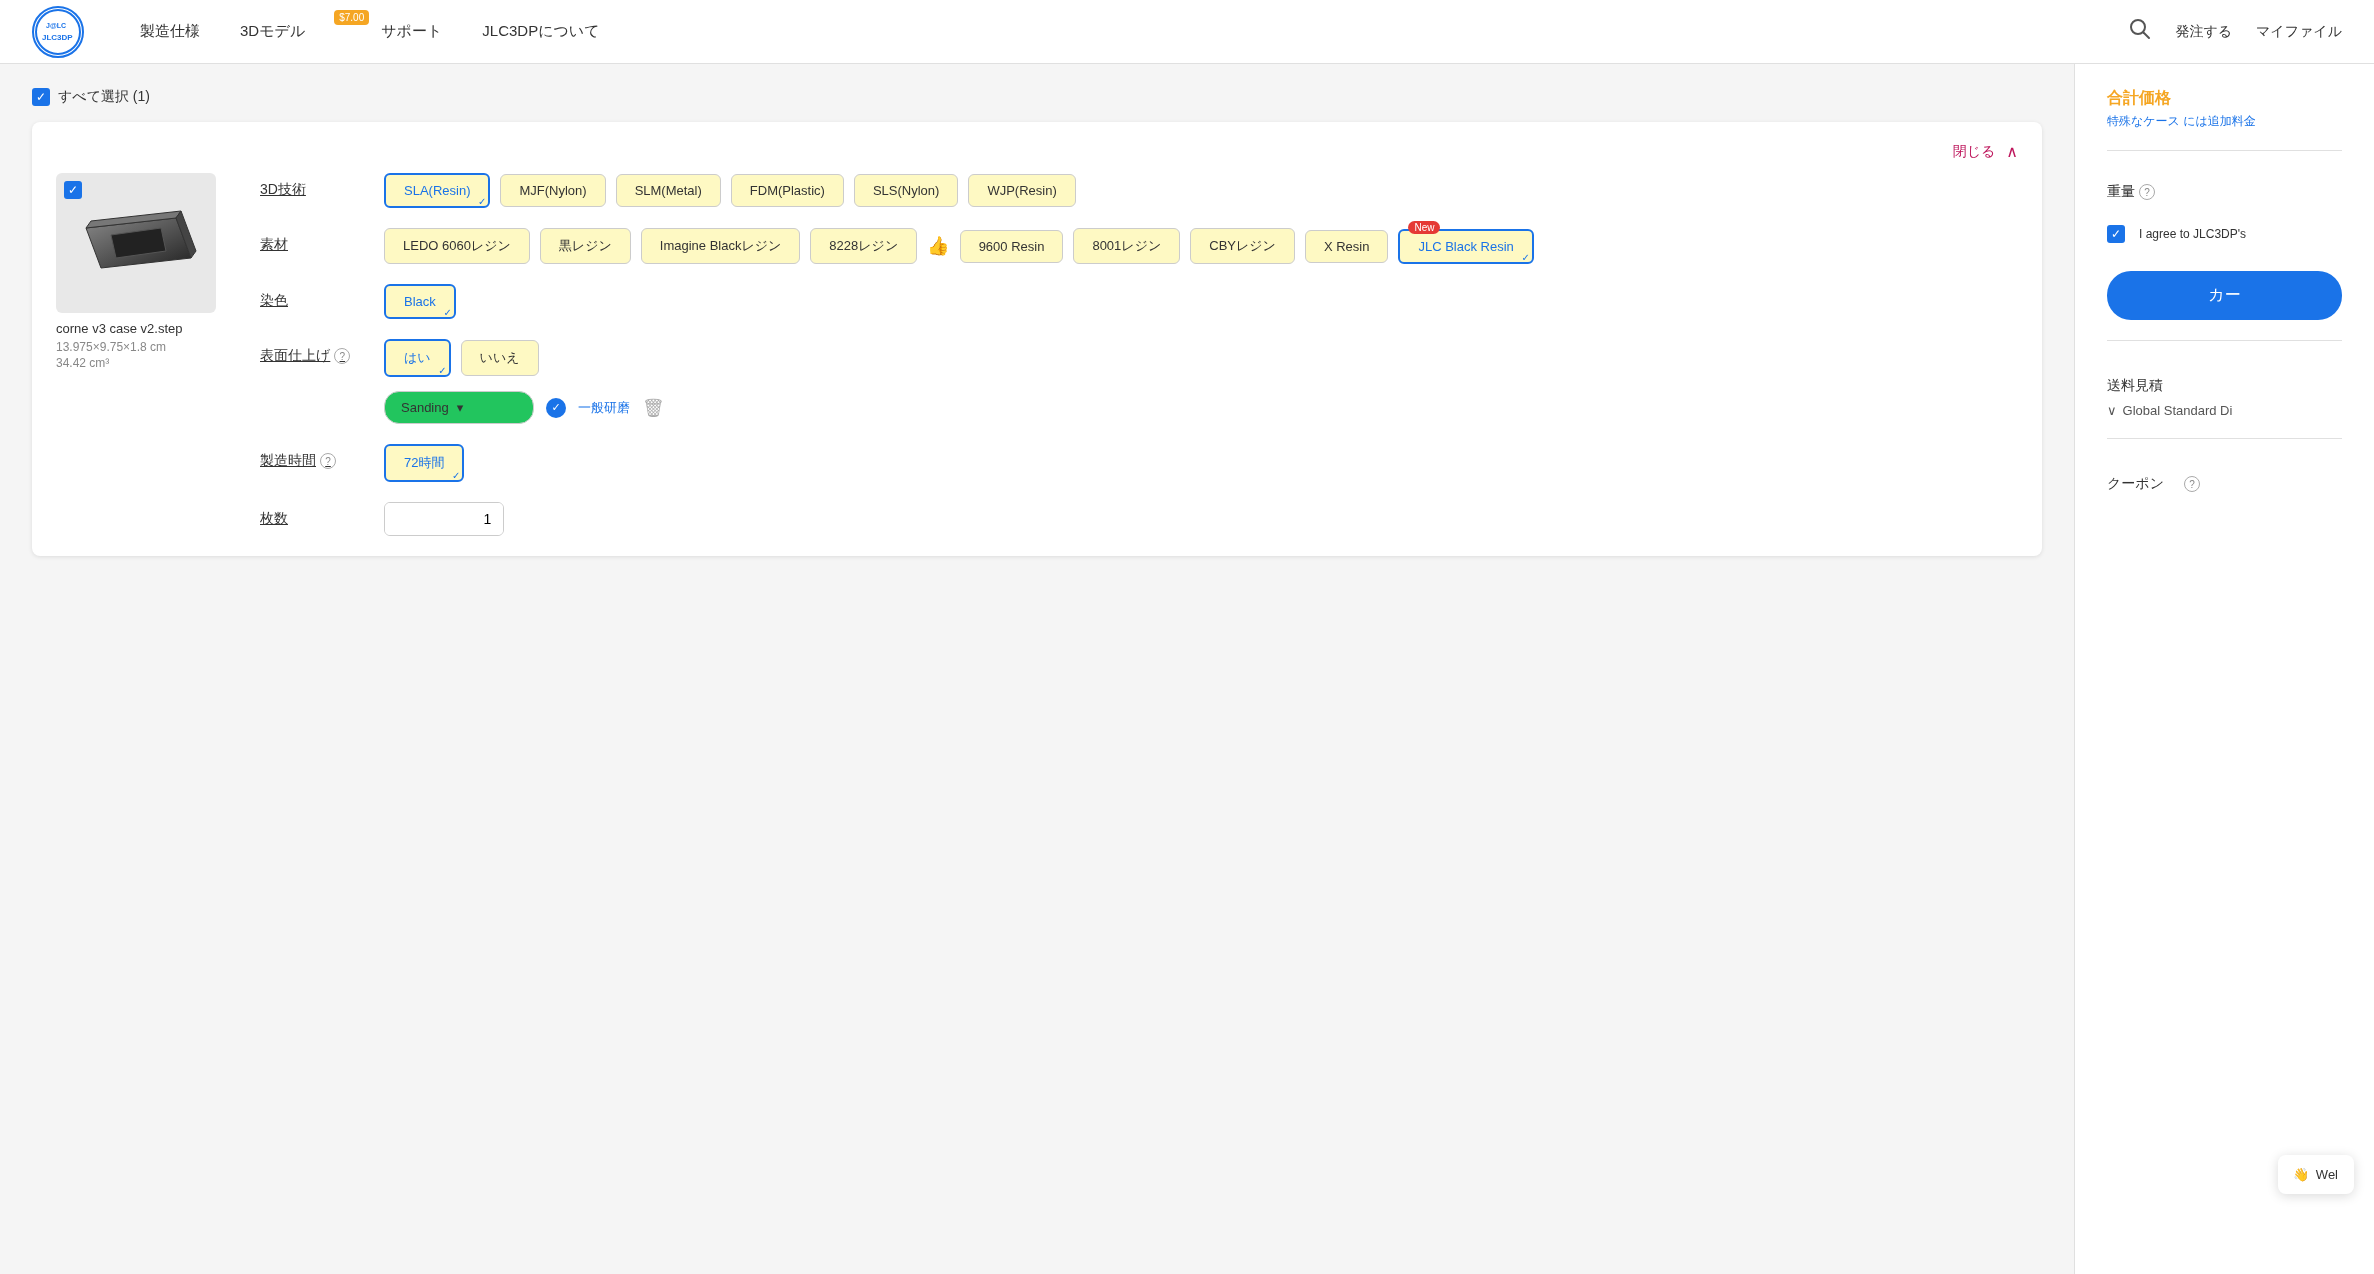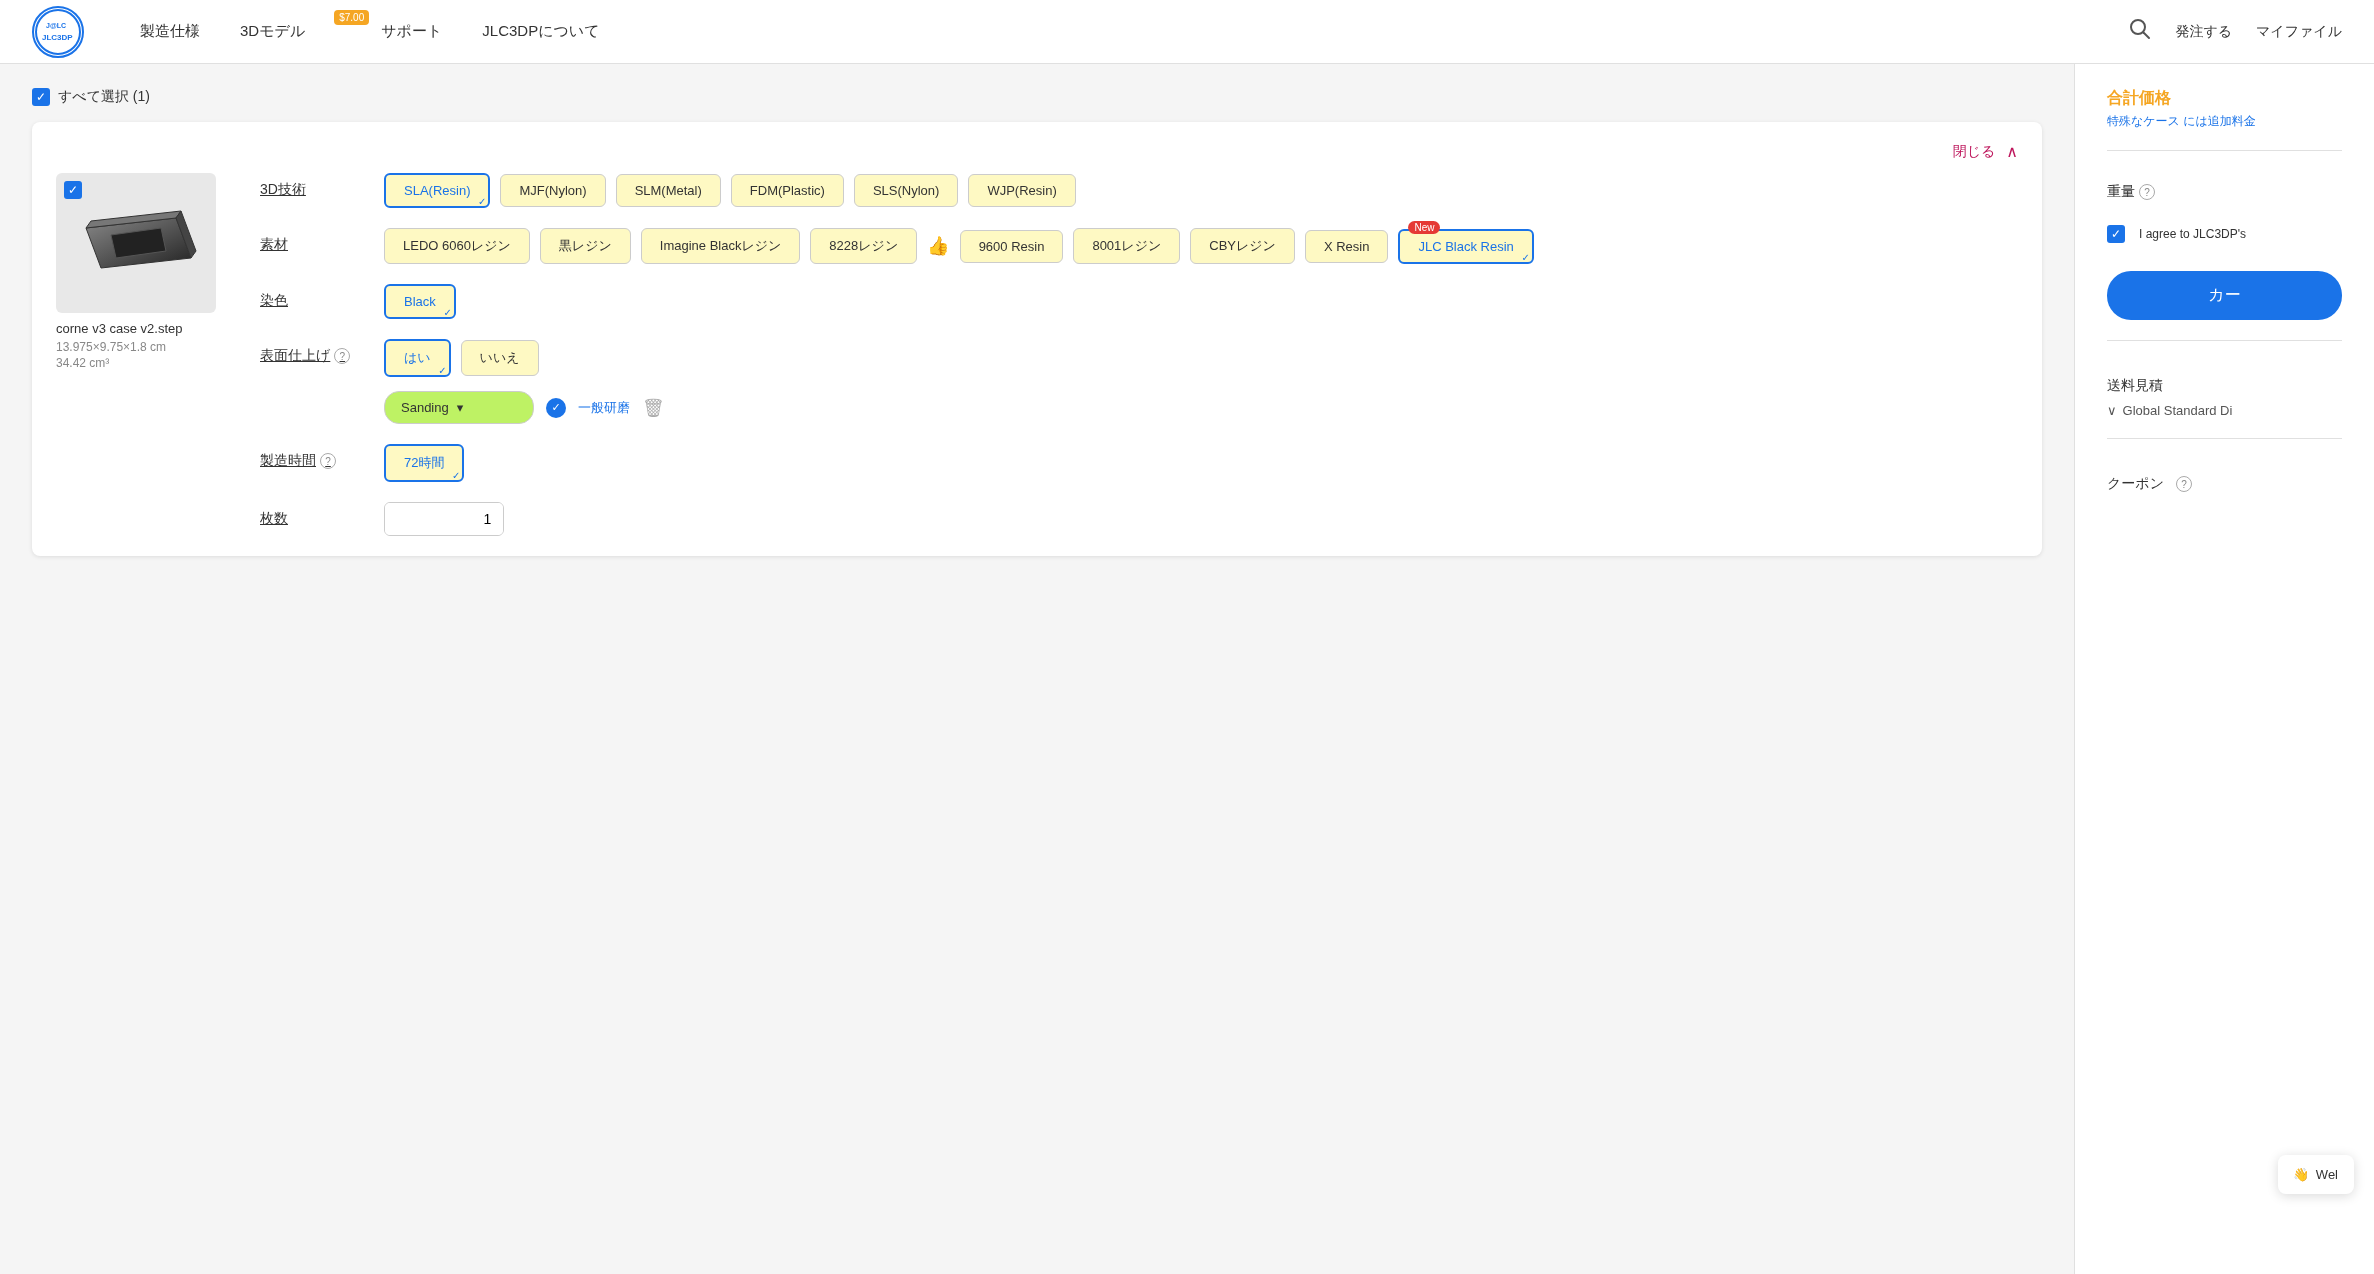--- a/index.html
+++ b/index.html
@@ -274,21 +274,21 @@
     .sanding-select {
       border: 1px solid #ccc;
       border-radius: 15px;
       padding: 8px 16px;
       font-size: 13px;
       color: #333;
       cursor: pointer;
       display: flex;
       align-items: center;
       gap: 8px;
-      background: #bef264;
+      background: #22c55e;
       min-width: 150px;
     }
     .sanding-label {
       color: #1a73e8;
       font-size: 13px;
       display: flex;
       align-items: center;
       gap: 4px;
     }
     .check-circle {
@@ -390,21 +390,21 @@
     }
     .coupon-section {
       margin-top: 16px;
     }
     .coupon-label {
       font-size: 14px;
       font-weight: 500;
       color: #333;
       display: flex;
       align-items: center;
-      gap: 12px;
+      gap: 20px;
     }
     .welcome-toast {
       position: fixed;
       bottom: 80px;
       right: 20px;
       background: #fff;
       border-radius: 8px;
       box-shadow: 0 2px 12px rgba(0,0,0,0.15);
       padding: 12px 16px;
       font-size: 13px;

